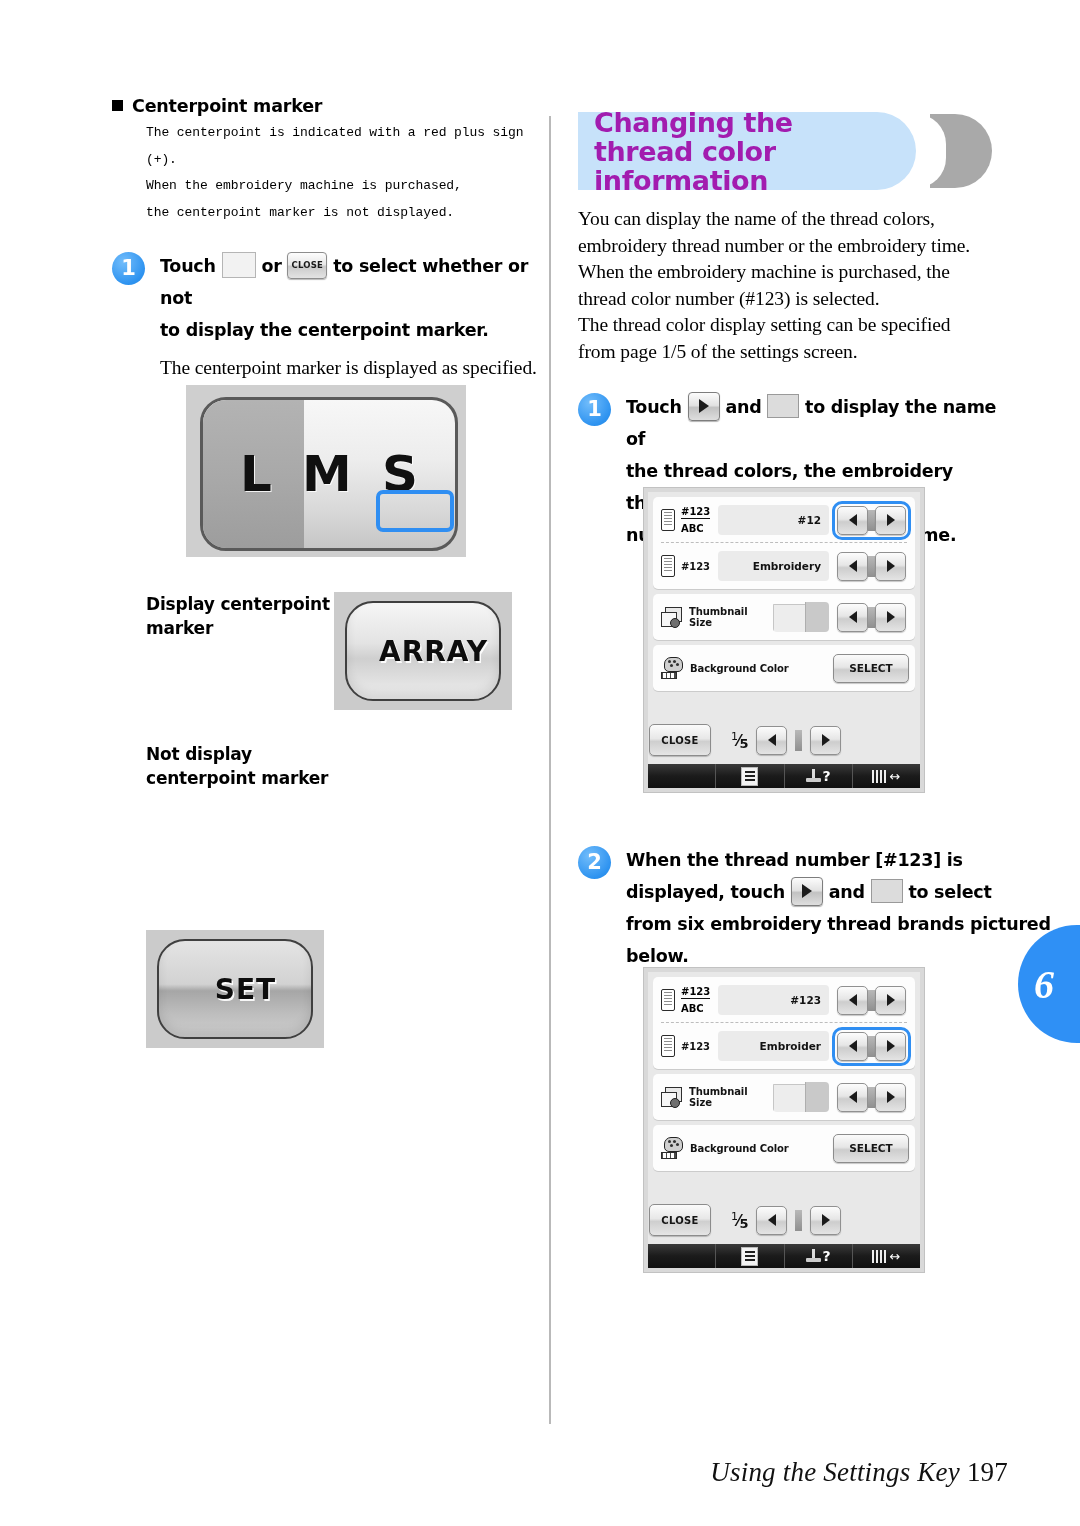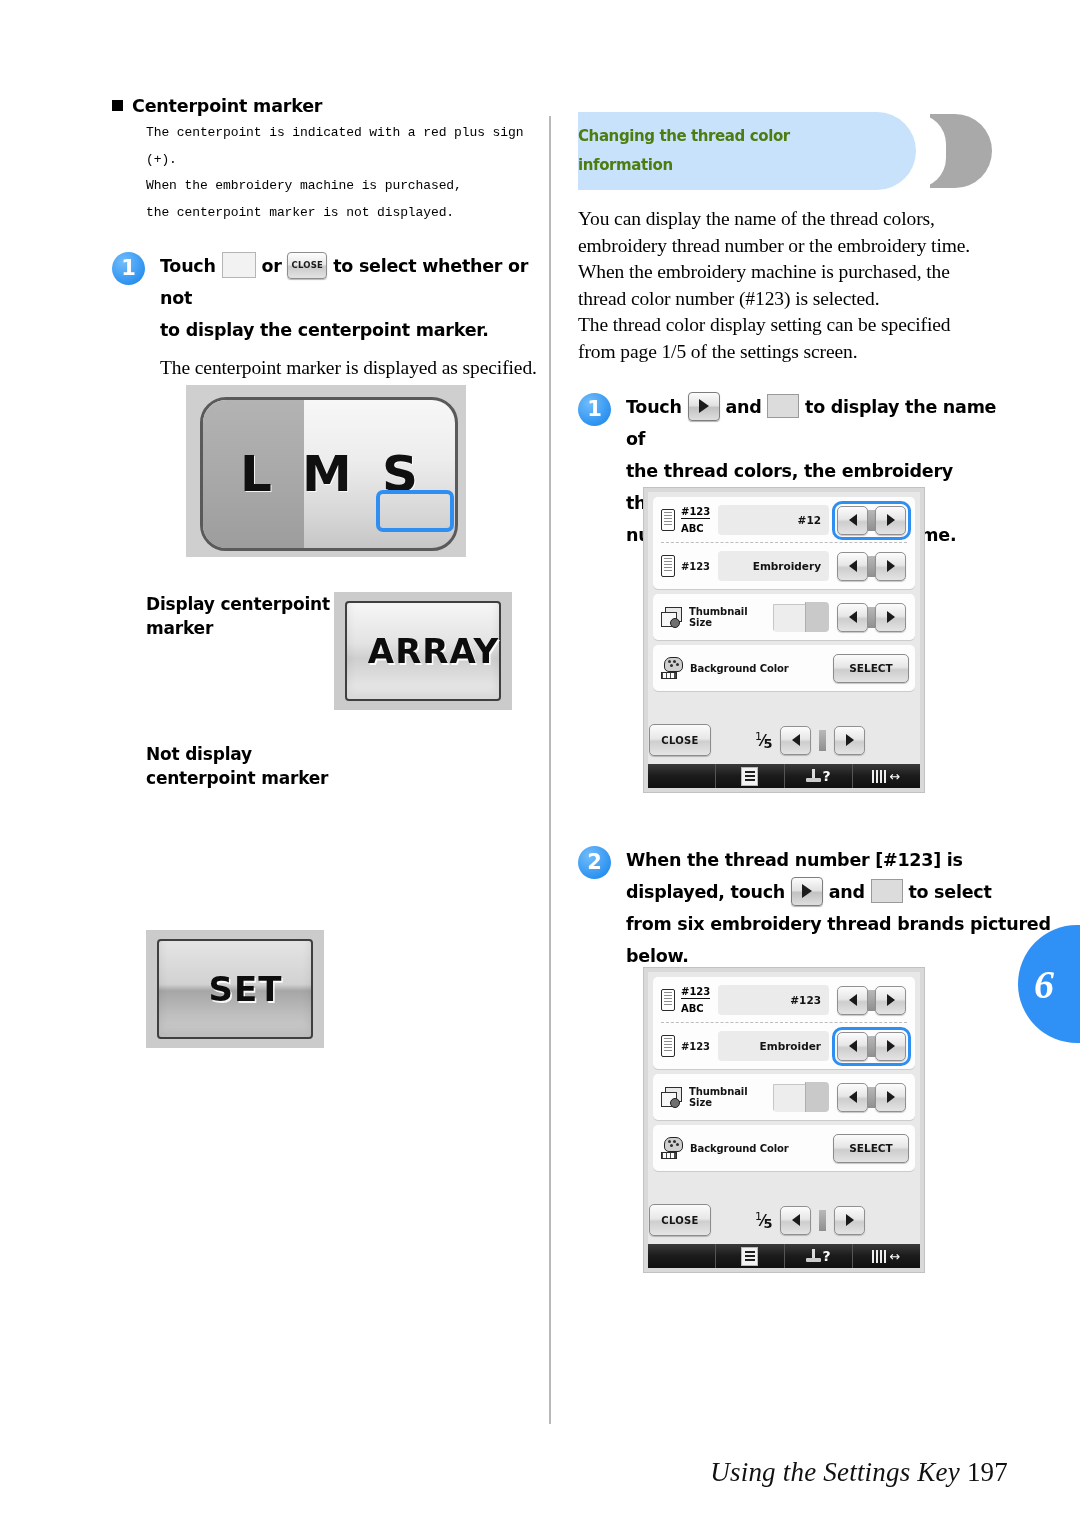--- a/index.html
+++ b/index.html
@@ -261,28 +261,28 @@
     width: 178px;
     height: 118px;
     background: #cbcbcb;
     position: relative;
     flex: 0 0 auto;
   }
   .key-inner {
     position: absolute;
     left: 11px; top: 9px;
     right: 11px; bottom: 9px;
-    border-radius: 4px;
+    border-radius: 28px;
     border: 2px solid #3f3f3f;
     display: flex;
     align-items: center;
     justify-content: center;
     font-family: "DejaVu Sans", sans-serif;
     font-weight: bold;
-    font-size: 34px;
+    font-size: 28px;
     color: #0d0d0d;
     text-shadow: 1.5px 1.5px 0 rgba(255,255,255,.9);
     letter-spacing: 1px;
     box-shadow: inset 0 -6px 10px rgba(0,0,0,.10);
     padding-left: 21px;
   }
   .key-inner.array {
     background: linear-gradient(180deg,#f6f6f6 0%, #e3e3e3 42%, #cfcfcf 58%, #efefef 100%);
   }
   .key-inner.set {
@@ -301,23 +301,24 @@
     width: 338px;
     height: 78px;
     background: #c7e2fa;
     border-radius: 0 90px 90px 0;
     display: flex;
     align-items: center;
   }
   .banner-title {
     font-family: "DejaVu Sans", sans-serif;
     font-weight: bold;
-    font-size: 15px;
+    font-size: 27px;
     line-height: 29px;
-    color: #4d7c0f;
+    color: #a21caf;
+    padding-left: 16px;
     letter-spacing: -0.4px;
     width: 280px;
   }
   .banner-tail {
     position: absolute;
     left: 352px;
     top: 2px;
     width: 62px;
     height: 74px;
     background: #a9a9a9;
@@ -582,21 +583,21 @@
     width: 60px; height: 30px;
     border: 1px solid #8c8c8c;
     border-radius: 5px;
     background: linear-gradient(180deg,#fbfbfb 0%, #e8e8e8 45%, #cfcfcf 55%, #e5e5e5 100%);
     display: flex; align-items: center; justify-content: center;
     font-size: 10px; font-weight: bold; color: #151515;
     letter-spacing: 0.3px;
     box-shadow: 0 1px 1px rgba(0,0,0,.22);
   }
   .pager {
-    margin-left: 44px;
+    margin-left: 20px;
     display: flex;
     align-items: center;
     gap: 8px;
   }
   .frac {
     font-size: 15px;
     font-weight: bold;
     color: #101010;
     letter-spacing: -0.5px;
   }

